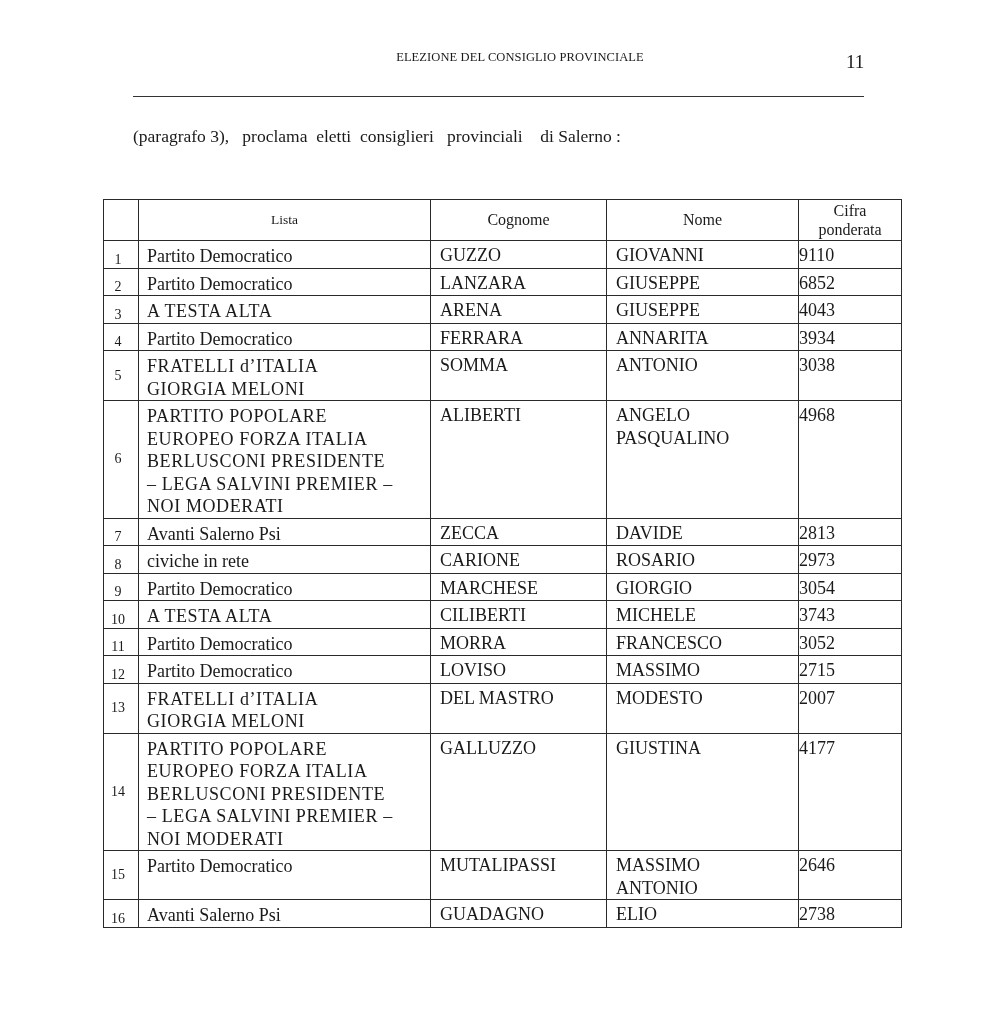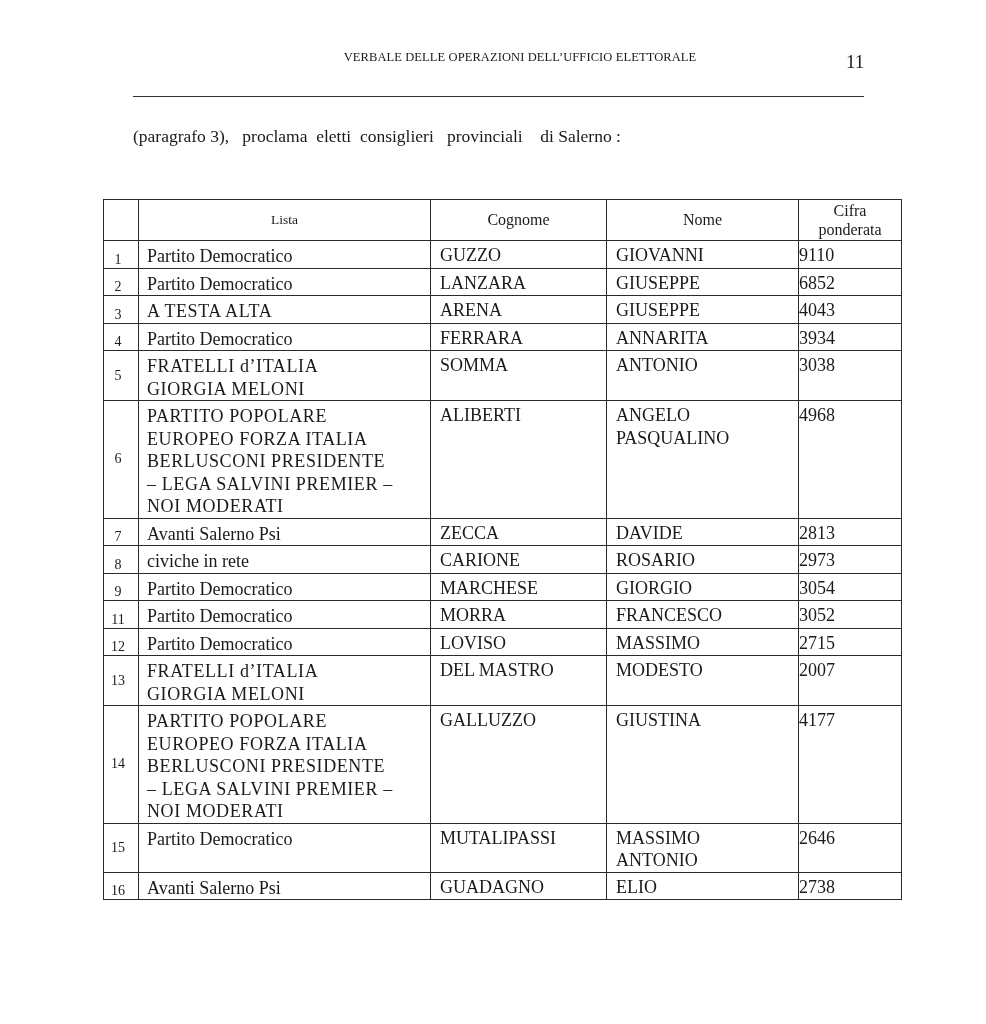--- a/index.html
+++ b/index.html
@@ -50,21 +50,21 @@
   td.lista.caps { letter-spacing: 0.6px; }
   td.cogn, td.nome { padding-left: 9px !important; line-height: 22.5px; padding-top: 3px !important; }
   td.cifra { text-align: left; padding-right: 8px !important; padding-top: 3px !important; line-height: 22px; }
   .ml td.n { vertical-align: middle !important; }
 </style>
 </head>
 <body>
 
 <div class="header">
   <div class="header-titles">
-    <div>VERBALE DELLE OPERAZIONI DELL’UFFICIO ELETTORALE</div>
+    <div>ELEZIONE DEL CONSIGLIO PROVINCIALE</div>
   </div>
   <div class="page-number">11</div>
   <div class="header-rule"></div>
 </div>
 
 <div class="intro">
   <p class="l2">(paragrafo 3),   proclama  eletti  consiglieri   provinciali    di Salerno :</p>
 </div>
 
 <table class="results">
@@ -151,20 +151,27 @@
         <td class="cifra"><span style="white-space: pre-line;">2973</span></td>
       </tr>
       <tr>
         <td class="n"><span style="white-space: pre-line;">9</span></td>
         <td class="lista"><span style="white-space: pre-line;">Partito Democratico</span></td>
         <td class="cogn"><span style="white-space: pre-line;">MARCHESE</span></td>
         <td class="nome"><span style="white-space: pre-line;">GIORGIO</span></td>
         <td class="cifra"><span style="white-space: pre-line;">3054</span></td>
       </tr>
       <tr>
+        <td class="n"><span style="white-space: pre-line;">10</span></td>
+        <td class="lista caps"><span style="white-space: pre-line;">A TESTA ALTA</span></td>
+        <td class="cogn"><span style="white-space: pre-line;">CILIBERTI</span></td>
+        <td class="nome"><span style="white-space: pre-line;">MICHELE</span></td>
+        <td class="cifra"><span style="white-space: pre-line;">3743</span></td>
+      </tr>
+      <tr>
         <td class="n"><span style="white-space: pre-line;">11</span></td>
         <td class="lista"><span style="white-space: pre-line;">Partito Democratico</span></td>
         <td class="cogn"><span style="white-space: pre-line;">MORRA</span></td>
         <td class="nome"><span style="white-space: pre-line;">FRANCESCO</span></td>
         <td class="cifra"><span style="white-space: pre-line;">3052</span></td>
       </tr>
       <tr>
         <td class="n"><span style="white-space: pre-line;">12</span></td>
         <td class="lista"><span style="white-space: pre-line;">Partito Democratico</span></td>
         <td class="cogn"><span style="white-space: pre-line;">LOVISO</span></td>

